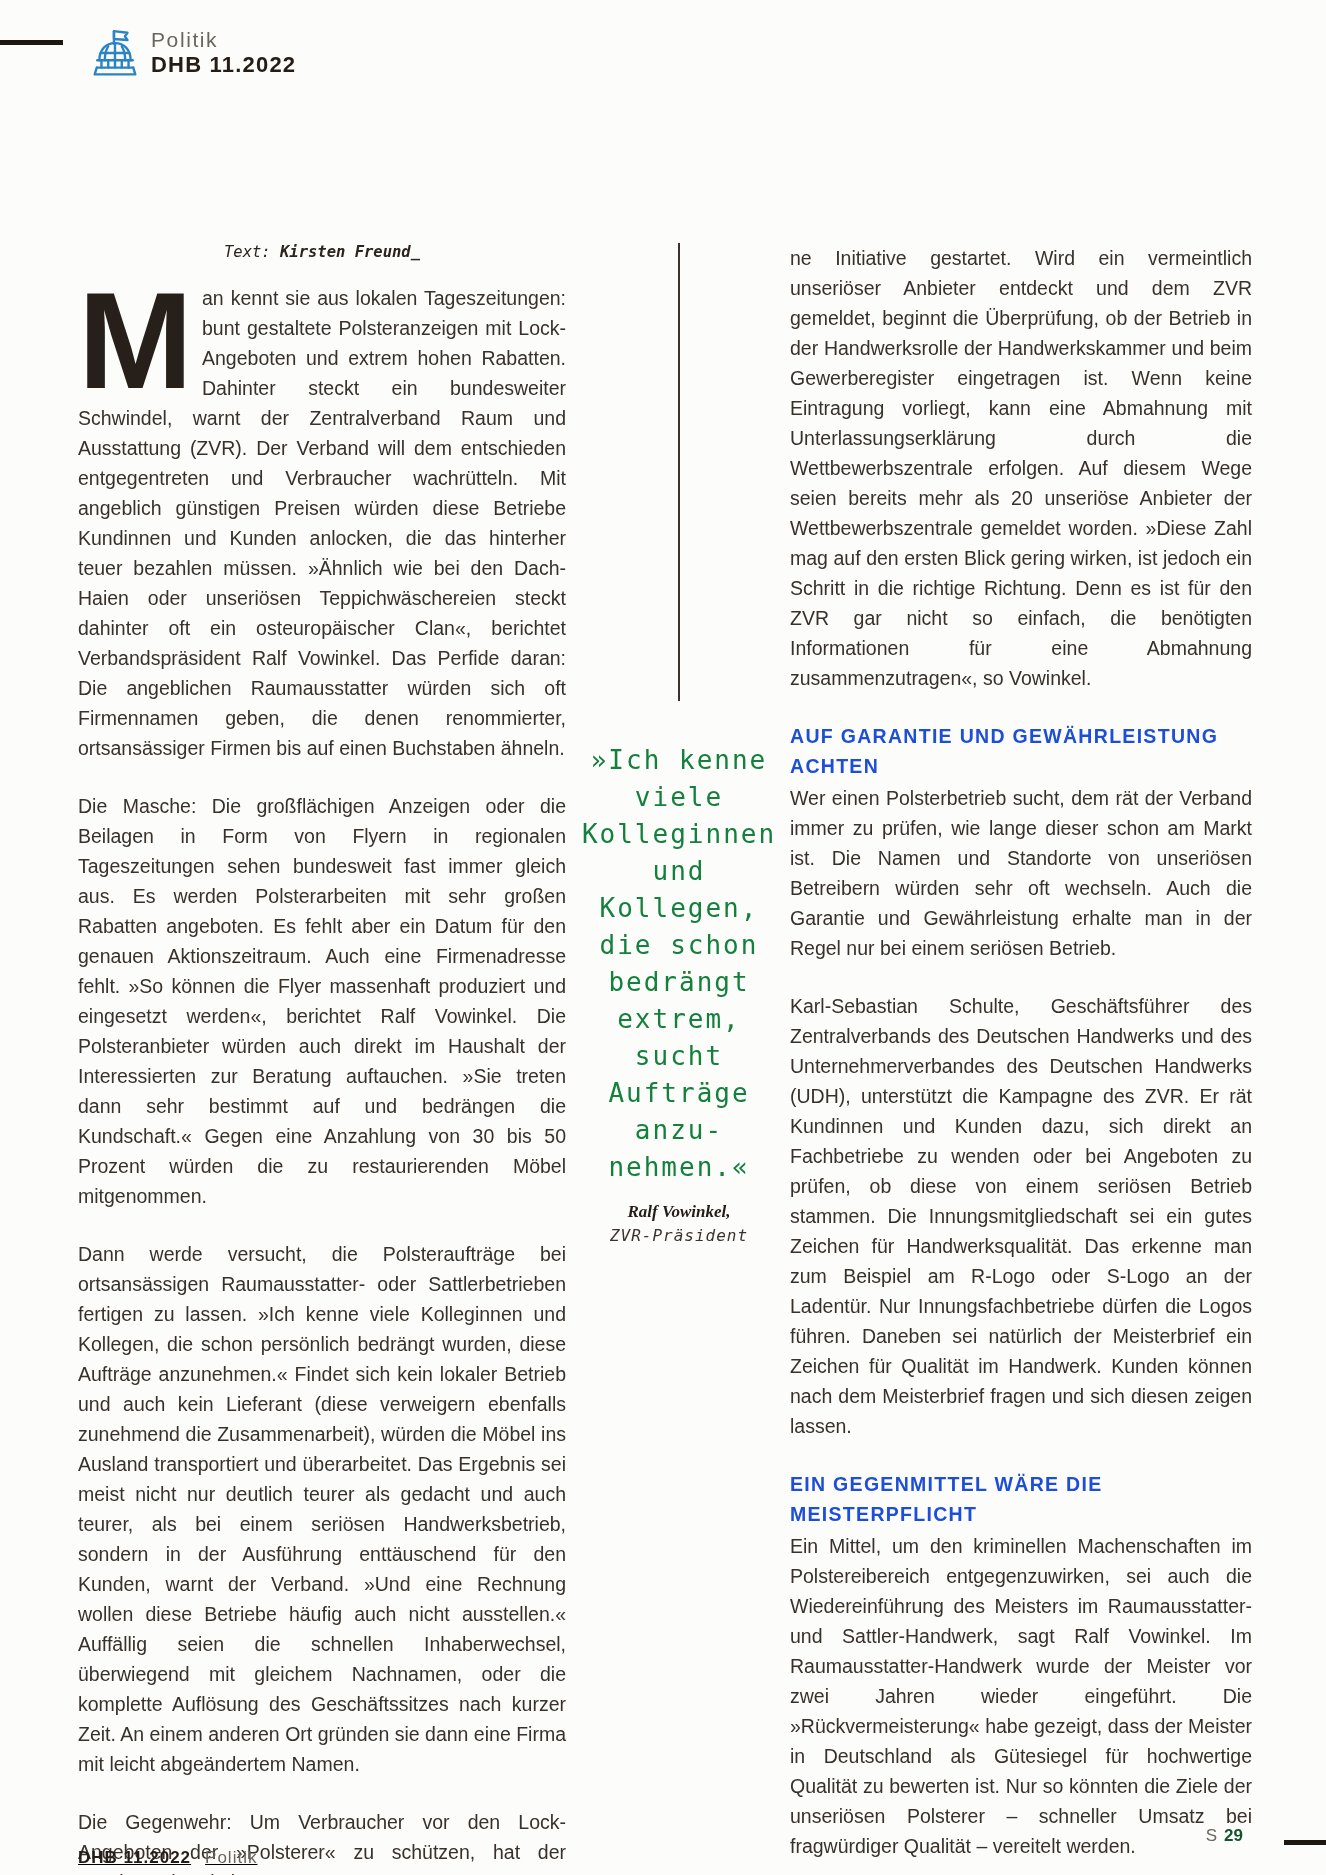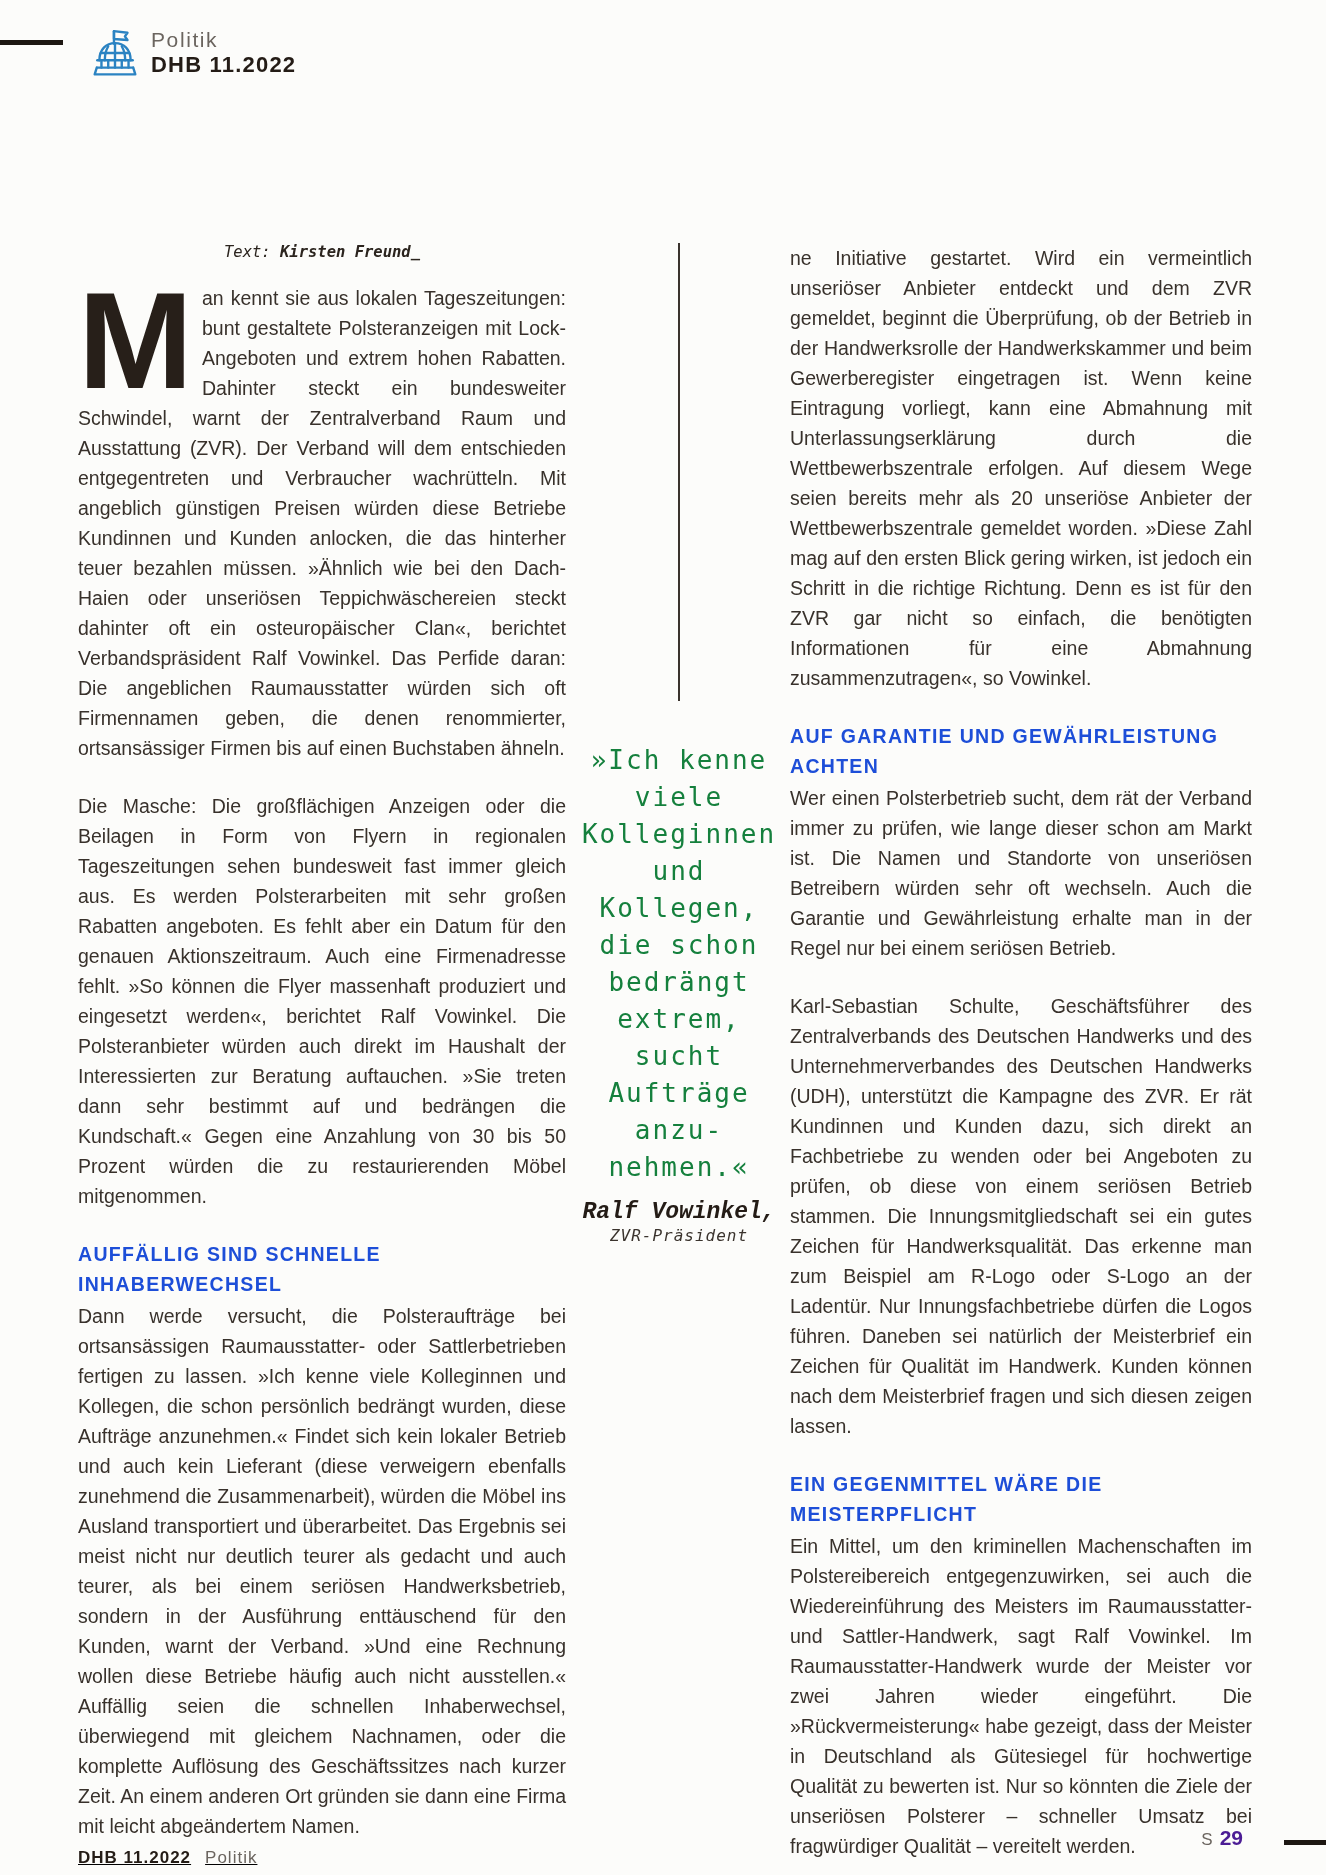--- a/index.html
+++ b/index.html
@@ -46,35 +46,35 @@
   
   .v-rule { position:absolute; left:678px; top:243px; width:2px; height:458px; background:#3a332d; }
 
   .quote-col { position:absolute; left:564px; top:742px; width:230px; text-align:center; }
   .quote-line {
     font-family:"DejaVu Sans Mono", monospace;
     font-size:26px; line-height:37px; letter-spacing:2px; color:#15803d;
   }
   .quote-attribution { margin-top:14px; }
   .attr-name {
-    font-family:Liberation Mono, monospace; font-style:italic; font-weight:bold;
-    font-size:23px; line-height:24px; color:#241c16;
+    font-family:Liberation Serif, serif; font-style:italic; font-weight:bold;
+    font-size:17px; line-height:24px; color:#241c16;
   }
   .attr-role {
     font-family:"DejaVu Sans Mono", monospace; font-style:italic;
     font-size:16px; line-height:24px; color:#3a332d; letter-spacing:1px;text-align:center;
   }
 
   
   .footer-left { position:absolute; left:78px; top:1848px;text-decoration:underline; }
   .footer-issue { font-size:17px; font-weight:bold; color:#241c16; letter-spacing:1px; }
   .footer-section { font-size:17px; color:#6b655f; letter-spacing:1px; margin-left:14px; }
   .footer-page { position:absolute; right:83px; top:1826px; white-space:nowrap; }
   .footer-page-prefix { font-size:17px; color:#6b655f; letter-spacing:1px; }
-  .footer-page-number { font-size:21px; font-weight:bold; color:#4c1d95; margin-left:6px; }
+  .footer-page-number { font-size:17px; font-weight:bold; color:#14532d; margin-left:6px; }
   .footer-rule { position:absolute; left:1284px; top:1840px; width:42px; height:5px; background:#1d1712; }
 </style>
 </head>
 <body>
 
 <div class="header-rule"></div>
 
 <div class="page-header">
   <span class="header-icon">
     <svg width="46" height="50" viewBox="0 0 44 48" fill="none" stroke="#2b83c2" stroke-width="2.3" stroke-linecap="round" stroke-linejoin="round">
@@ -101,21 +101,20 @@
   </span>
 </div>
 
 <div class="col-left">
   <div class="byline"><span>Text: </span><span class="byline-author">Kirsten Freund_</span></div>
 
   <p class="body"><span class="dropcap">M</span><span>an kennt sie aus lokalen Tageszeitungen: bunt gestaltete Polsteranzeigen mit Lock-Angeboten und extrem hohen Rabatten. Dahinter steckt ein bundesweiter Schwindel, warnt der Zentralverband Raum und Ausstattung (ZVR). Der Verband will dem entschieden entgegentreten und Verbraucher wachrütteln. Mit angeblich günstigen Preisen würden diese Betriebe Kundinnen und Kunden anlocken, die das hinterher teuer bezahlen müssen. »Ähnlich wie bei den Dach-Haien oder unseriösen Teppichwäschereien steckt dahinter oft ein osteuropäischer Clan«, berichtet Verbandspräsident Ralf Vowinkel. Das Perfide daran: Die angeblichen Raumausstatter würden sich oft Firmennamen geben, die denen renommierter, ortsansässiger Firmen bis auf einen Buchstaben ähneln.</span></p>
 
   <p class="body">Die Masche: Die großflächigen Anzeigen oder die Beilagen in Form von Flyern in regionalen Tageszeitungen sehen bundesweit fast immer gleich aus. Es werden Polsterarbeiten mit sehr großen Rabatten angeboten. Es fehlt aber ein Datum für den genauen Aktionszeitraum. Auch eine Firmenadresse fehlt. »So können die Flyer massenhaft produziert und eingesetzt werden«, berichtet Ralf Vowinkel. Die Polsteranbieter würden auch direkt im Haushalt der Interessierten zur Beratung auftauchen. »Sie treten dann sehr bestimmt auf und bedrängen die Kundschaft.« Gegen eine Anzahlung von 30 bis 50 Prozent würden die zu restaurierenden Möbel mitgenommen.</p>
 
-  <h3 class="section-head">AUFFÄLLIG SIND SCHNELLE INHABERWECHSEL</h3>
   <p class="body">Dann werde versucht, die Polsteraufträge bei ortsansässigen Raumausstatter- oder Sattlerbetrieben fertigen zu lassen. »Ich kenne viele Kolleginnen und Kollegen, die schon persönlich bedrängt wurden, diese Aufträge anzunehmen.« Findet sich kein lokaler Betrieb und auch kein Lieferant (diese verweigern ebenfalls zunehmend die Zusammenarbeit), würden die Möbel ins Ausland transportiert und überarbeitet. Das Ergebnis sei meist nicht nur deutlich teurer als gedacht und auch teurer, als bei einem seriösen Handwerksbetrieb, sondern in der Ausführung enttäuschend für den Kunden, warnt der Verband. »Und eine Rechnung wollen diese Betriebe häufig auch nicht ausstellen.« Auffällig seien die schnellen Inhaberwechsel, überwiegend mit gleichem Nachnamen, oder die komplette Auflösung des Geschäftssitzes nach kurzer Zeit. An einem anderen Ort gründen sie dann eine Firma mit leicht abgeändertem Namen.</p>
 
   <p class="body last">Die Gegenwehr: Um Verbraucher vor den Lock-Angeboten der »Polsterer« zu schützen, hat der Bundesverband ei-</p>
 </div>
 
 <div class="v-rule"></div>
 
 <div class="quote-col">
   <div class="quote-line">»Ich kenne</div>
   <div class="quote-line">viele</div>

